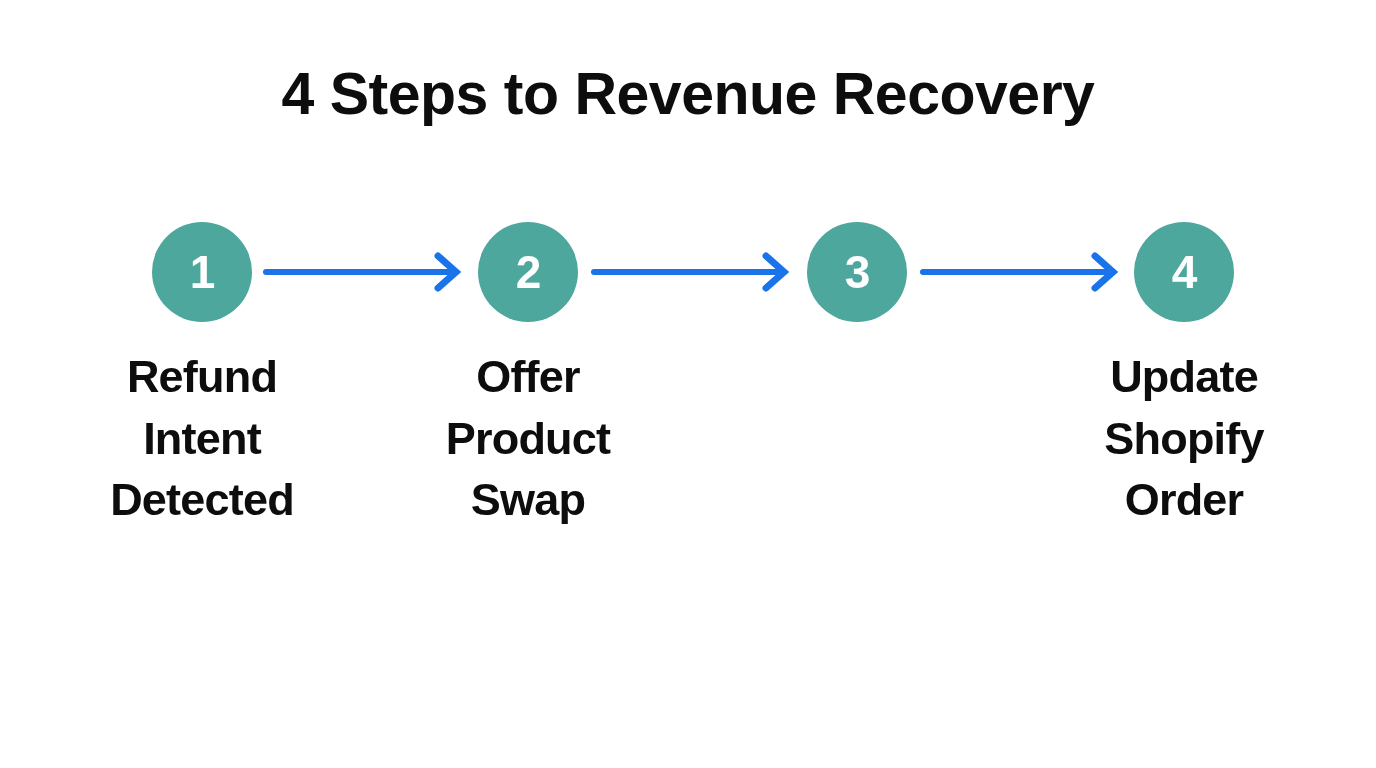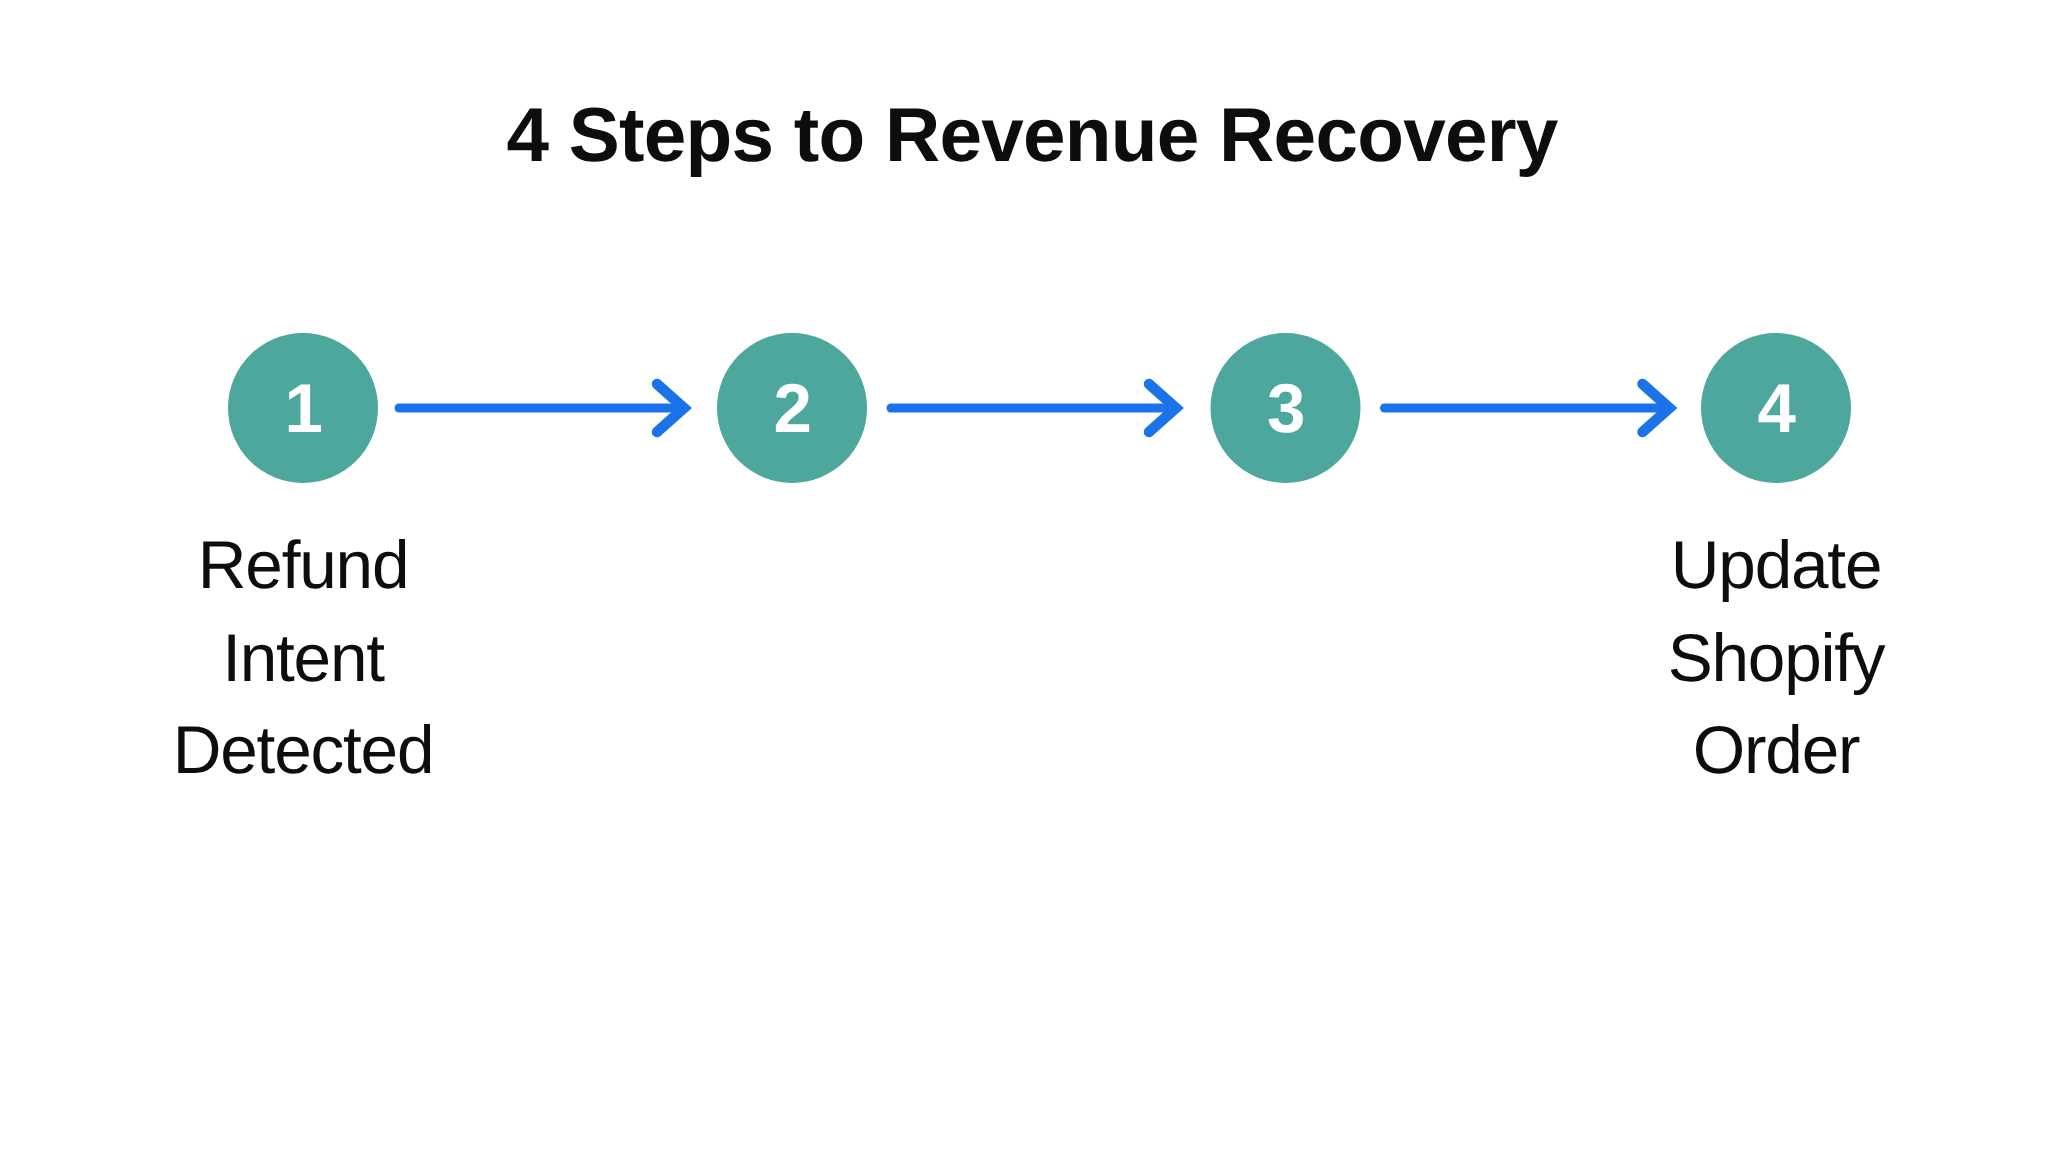--- a/index.html
+++ b/index.html
@@ -20,21 +20,21 @@
     inset: 0;
   }
 
   .page-title {
     position: absolute;
     top: 62px;
     left: 0;
     width: 1376px;
     text-align: center;
     font-family: "Liberation Sans", sans-serif;
-    font-size: 51px;
+    font-size: 59px;
     font-weight: bold;
     letter-spacing: -0.5px;
     color: #0d0d0d;
     line-height: 1.1;
   }
 
   .steps-row {
     position: absolute;
     top: 222px;
     left: 0;
@@ -67,21 +67,21 @@
     font-weight: bold;
     color: #ffffff;
     line-height: 1;
     letter-spacing: -1px;
   }
 
   .step-label {
     margin-top: 24px;
     font-family: "Liberation Sans", sans-serif;
     font-size: 45px;
-    font-weight: normal;
+    font-weight: bold;
     color: #0d0d0d;
     line-height: 1.37;
     letter-spacing: -0.8px;
     white-space: pre-line;
   }
 
   .connector {
     position: absolute;
     height: 52px;
     top: 24px;
@@ -128,20 +128,23 @@
       </div>
       <div class="step-label">Refund
 Intent
 Detected</div>
     </div>
 
     <div class="step" style="left:528px;">
       <div class="step-circle" style="background:#4da79d;">
         <span class="step-number">2</span>
       </div>
+      <div class="step-label">Offer
+Product
+Swap</div>
     </div>
 
     <div class="step" style="left:857px;">
       <div class="step-circle" style="background:#4da79d;">
         <span class="step-number">3</span>
       </div>
     </div>
 
     <div class="step" style="left:1184px;">
       <div class="step-circle" style="background:#4da79d;">

